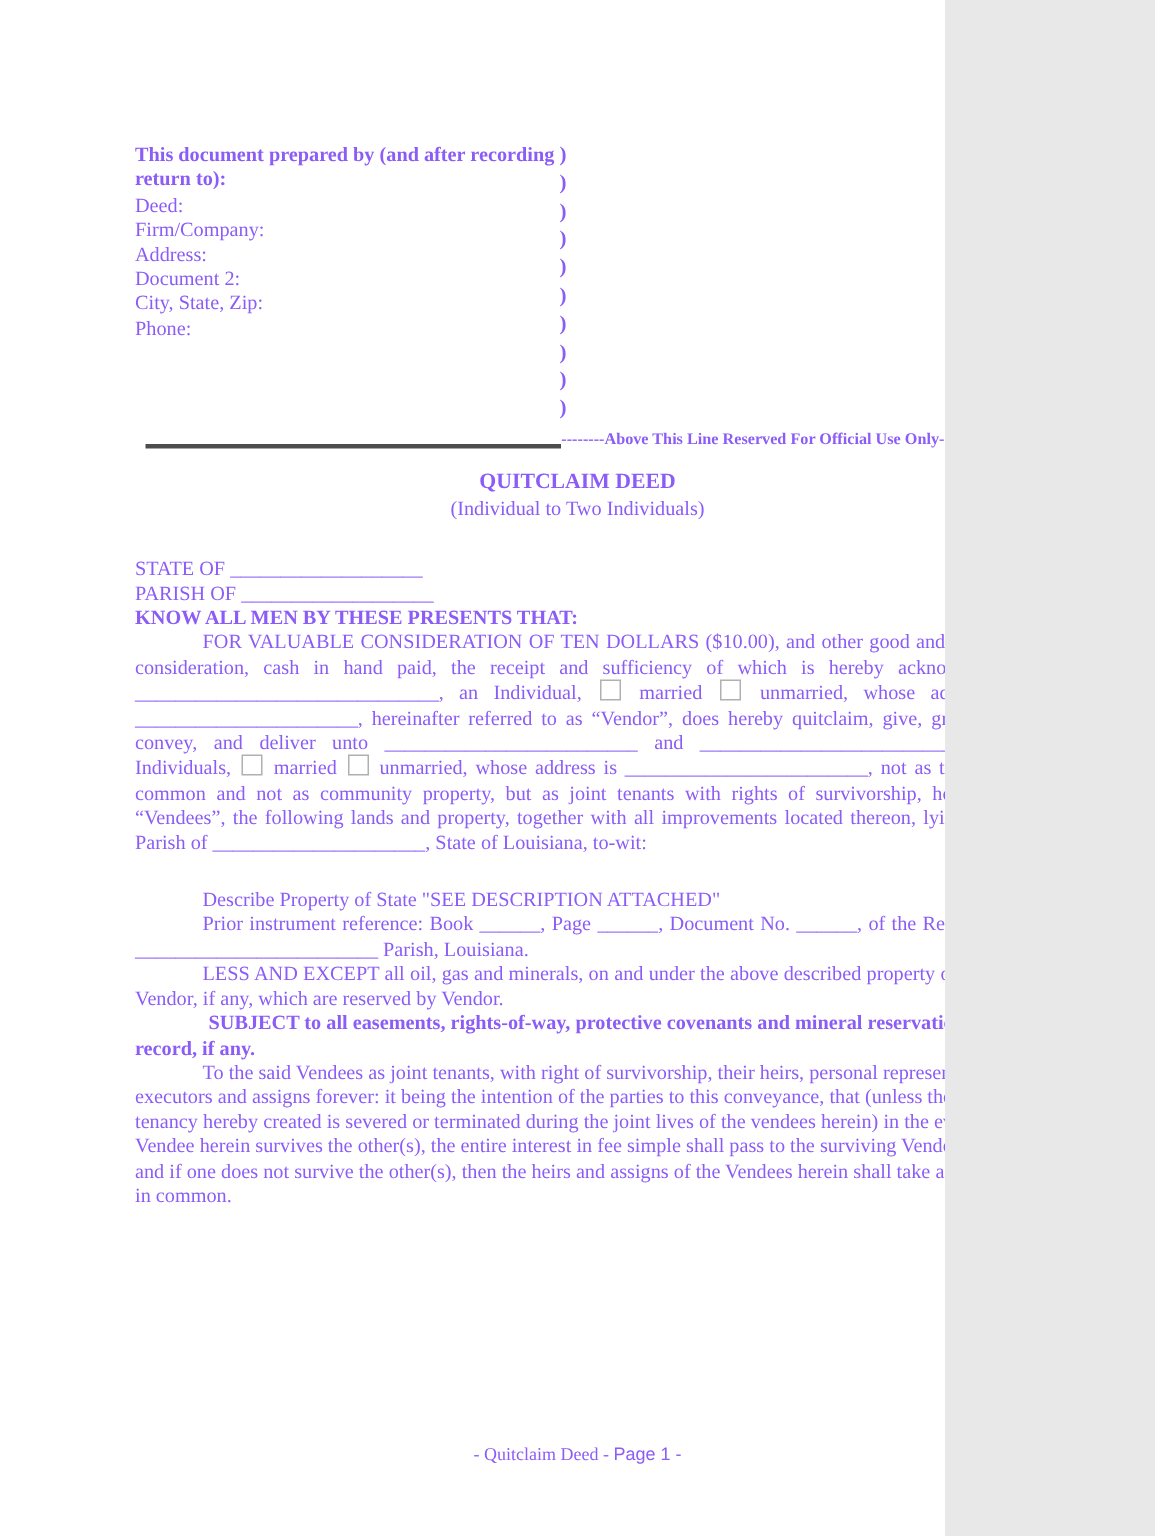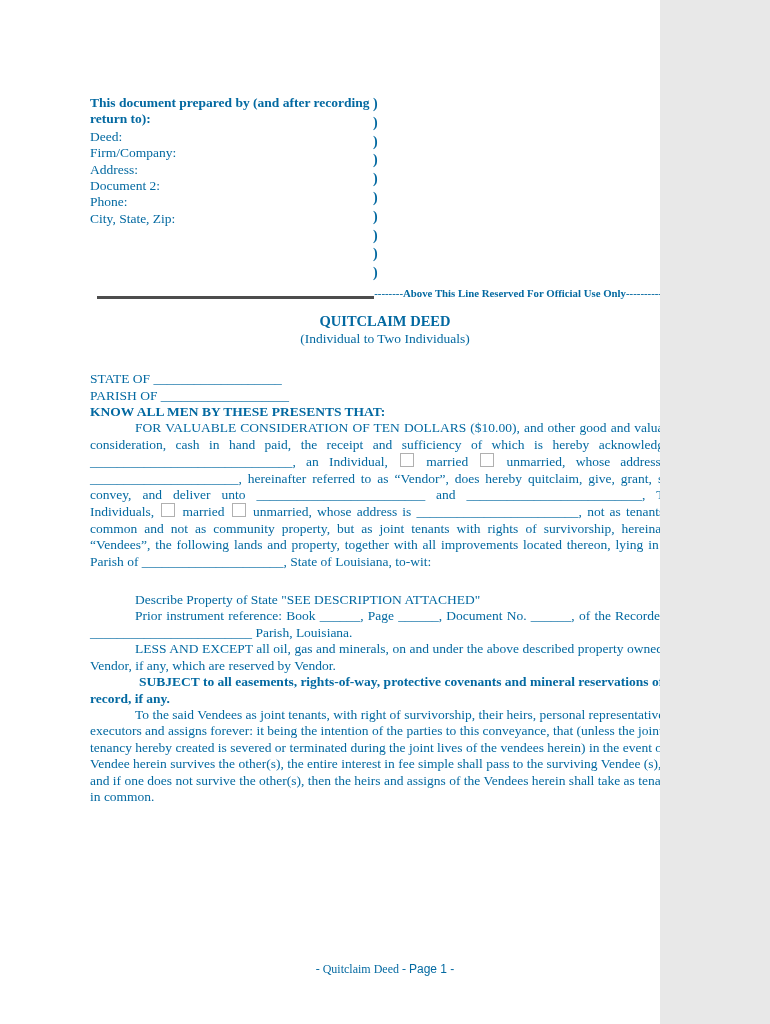--- a/index.html
+++ b/index.html
@@ -1,23 +1,22 @@
 <!DOCTYPE html>
 <html><head>
 <meta charset="utf-8">
 <style>
   html,body{margin:0;padding:0;background:#e8e8e8;}
   .page{
     position:relative;
     width:630px;height:1024px;
-    background:#ffffff;color:#0369a1;
+    background:#ffffff;color:#8b5cf6;
     font-family:"Liberation Serif", serif;
     font-size:13.5px;line-height:16.4px;
     overflow:hidden;
-    padding-left:30px;
   }
   .content{position:absolute;left:90px;top:0;width:590px;}
   
   .header{position:relative;margin-top:95px;min-height:188px;}
   .prepared{width:288px;}
   .prepared-title{font-weight:bold;margin-bottom:1px;}
   .prepared-field{margin:0;}
   .parens{
     position:absolute;left:283px;top:0;
     font-weight:bold;white-space:pre-line;line-height:18.8px;font-size:14px;
@@ -62,22 +61,22 @@
 <div class="page">
   <div class="content">
 
     <div class="header">
       <div class="prepared">
         <div class="prepared-title">This document prepared by (and after recording return to):</div>
         <div class="prepared-field">Deed:</div>
         <div class="prepared-field">Firm/Company:</div>
         <div class="prepared-field">Address:</div>
         <div class="prepared-field">Document 2:</div>
+        <div class="prepared-field">City, State, Zip:</div>
         <div class="prepared-field">Phone:</div>
-        <div class="prepared-field">City, State, Zip:</div>
       </div>
       <div class="parens">)
 )
 )
 )
 )
 )
 )
 )
 )

